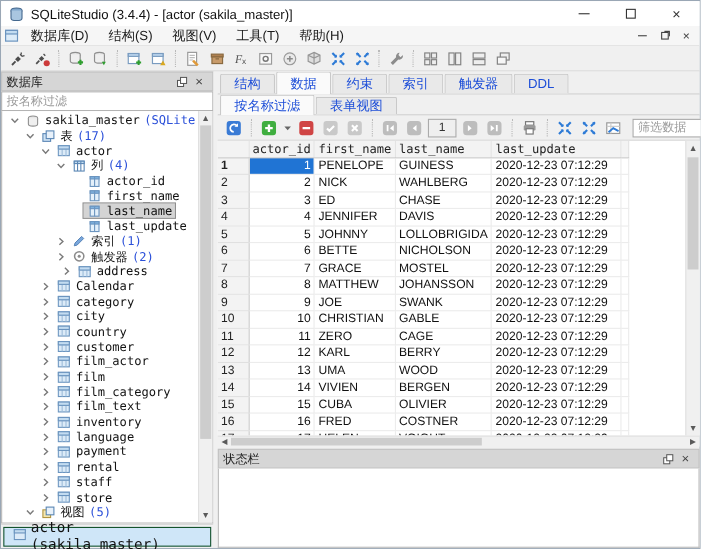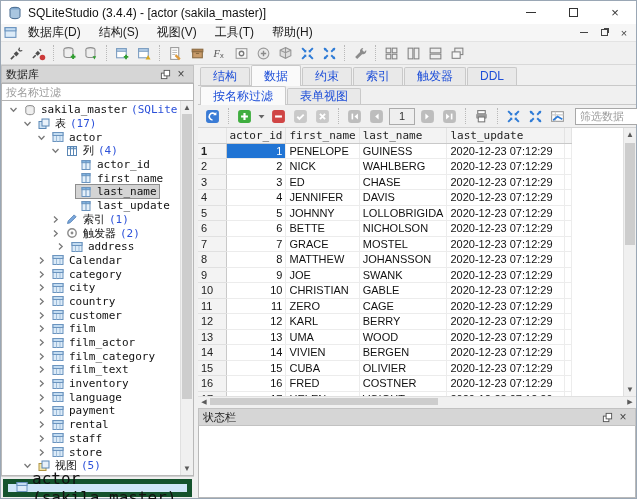--- a/index.html
+++ b/index.html
@@ -59,21 +59,21 @@
   .vs-arrow{height:13px;flex:0 0 13px;display:flex;align-items:center;justify-content:center;color:#5a5a5a;font-size:8px;}
   .vs-track{flex:1;position:relative;}
   .vs-thumb{position:absolute;left:1px;right:1px;background:#cdcdcd;}
   .hscroll{height:10px;flex:0 0 10px;background:#f0f0f0;display:flex;border-top:1px solid #e0e0e0;}
   .hs-arrow{width:12px;display:flex;align-items:center;justify-content:center;color:#5a5a5a;font-size:7px;}
   .hs-track{flex:1;position:relative;}
   .hs-thumb{position:absolute;top:1px;bottom:1px;left:0;width:55%;background:#cdcdcd;}
 
   
   .taskbar{height:22px;flex:0 0 22px;background:#f0f0f0;border-top:1px solid #cfcfcf;display:flex;align-items:center;padding:1px 2px;}
-  .task-tab{height:18px;display:flex;align-items:center;gap:4px;padding:0 8px;background:#cfe6f8;border:5px solid #14532d;font-family:"DejaVu Sans Mono","Liberation Mono",monospace;font-size:16px;color:#111;}
+  .task-tab{height:18px;display:flex;align-items:center;gap:4px;padding:0 8px;background:#cfe6f8;border:1px solid #14532d;font-family:"DejaVu Sans Mono","Liberation Mono",monospace;font-size:13px;color:#111;}
 
   
   .tabs{display:flex;align-items:flex-end;height:21px;background:#f0f0f0;padding-left:2px;border-bottom:1px solid #c9c9c9;flex:0 0 auto;}
   .tab{height:18px;line-height:17px;padding:0 12px;font-size:12px;background:#e9e9e9;border:1px solid #c9c9c9;border-bottom:none;border-radius:2px 2px 0 0;margin-right:1px;color:#1d4ed8;}
   .tab.active{height:21px;line-height:20px;background:#fafafa;margin-bottom:-1px;}
   .subtabs{height:19px;border-bottom:1px solid #c9c9c9;}
   .subtabs .tab{height:16px;line-height:15px;}
   .subtabs .tab.active{height:19px;line-height:18px;}
 
   
@@ -564,38 +564,38 @@
                 </svg>
               </span>
               <span class="titem-body">
                 <span class="titem-icon">
                   <svg width="12" height="12" viewBox="0 0 12 12">
                     <rect x="1" y="1.5" width="10" height="9" fill="#dcebf8" stroke="#6b94bf"></rect>
                     <path d="M1 4.5h10M4.5 4.5v6M8 4.5v6" stroke="#9dbcd9" fill="none"></path>
                     <rect x="1" y="1.5" width="10" height="3" fill="#c3dcf1" stroke="#6b94bf"></rect>
                   </svg>
                 </span>
+                <span class="tlabel">film_actor</span>
+              </span>
+            </div>
+            <div class="tree-item" style="padding-left: 32px;">
+              <span class="expander">
+                <svg width="9" height="9" viewBox="0 0 9 9">
+                  <path d="M3 1.5l3.2 3-3.2 3" fill="none" stroke="#7a7a7a" stroke-width="1.3"></path>
+                </svg>
+              </span>
+              <span class="titem-body">
+                <span class="titem-icon">
+                  <svg width="12" height="12" viewBox="0 0 12 12">
+                    <rect x="1" y="1.5" width="10" height="9" fill="#dcebf8" stroke="#6b94bf"></rect>
+                    <path d="M1 4.5h10M4.5 4.5v6M8 4.5v6" stroke="#9dbcd9" fill="none"></path>
+                    <rect x="1" y="1.5" width="10" height="3" fill="#c3dcf1" stroke="#6b94bf"></rect>
+                  </svg>
+                </span>
                 <span class="tlabel">film</span>
-              </span>
-            </div>
-            <div class="tree-item" style="padding-left: 32px;">
-              <span class="expander">
-                <svg width="9" height="9" viewBox="0 0 9 9">
-                  <path d="M3 1.5l3.2 3-3.2 3" fill="none" stroke="#7a7a7a" stroke-width="1.3"></path>
-                </svg>
-              </span>
-              <span class="titem-body">
-                <span class="titem-icon">
-                  <svg width="12" height="12" viewBox="0 0 12 12">
-                    <rect x="1" y="1.5" width="10" height="9" fill="#dcebf8" stroke="#6b94bf"></rect>
-                    <path d="M1 4.5h10M4.5 4.5v6M8 4.5v6" stroke="#9dbcd9" fill="none"></path>
-                    <rect x="1" y="1.5" width="10" height="3" fill="#c3dcf1" stroke="#6b94bf"></rect>
-                  </svg>
-                </span>
-                <span class="tlabel">film_actor</span>
               </span>
             </div>
             <div class="tree-item" style="padding-left: 32px; align-items: center;">
               <span class="expander">
                 <svg width="9" height="9" viewBox="0 0 9 9">
                   <path d="M3 1.5l3.2 3-3.2 3" fill="none" stroke="#7a7a7a" stroke-width="1.3"></path>
                 </svg>
               </span>
               <span class="titem-body">
                 <span class="titem-icon">

